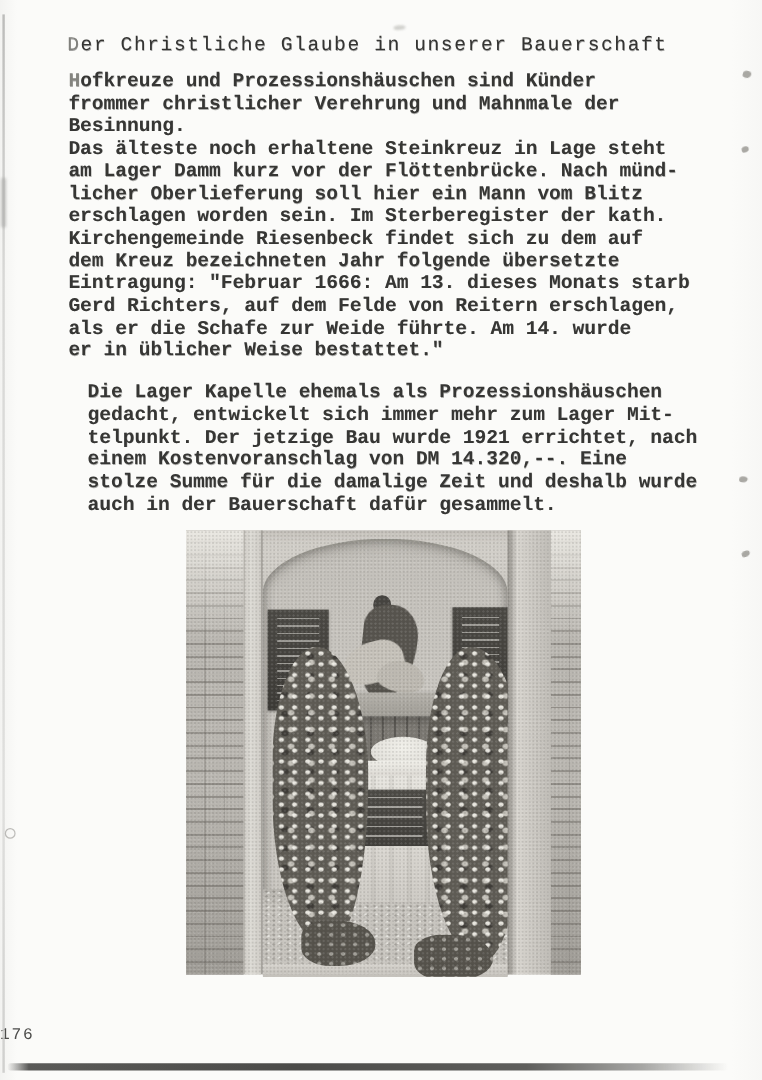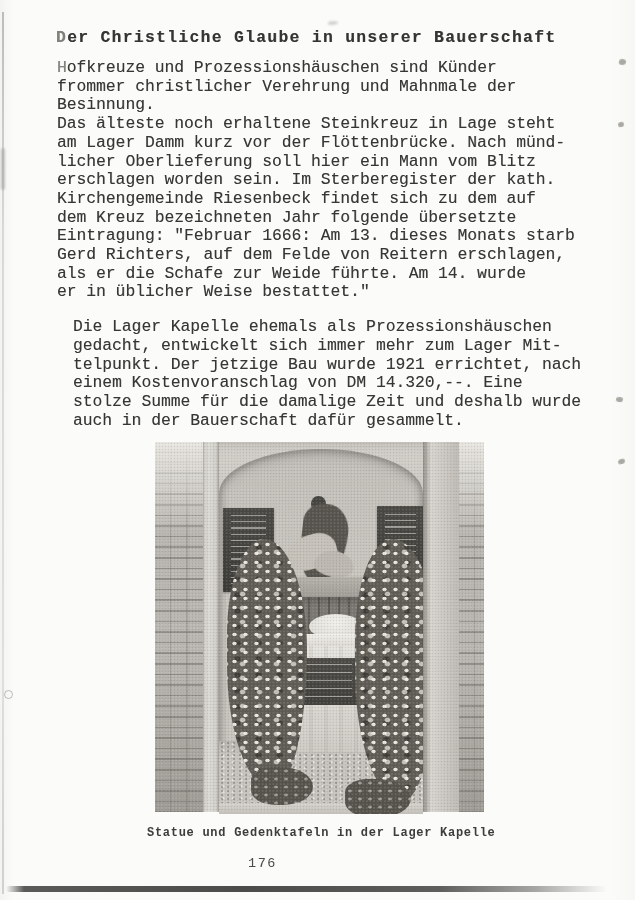--- a/index.html
+++ b/index.html
@@ -6,41 +6,41 @@
   body{
     width:635px;height:900px;position:relative;overflow:hidden;
     background:#fcfcfa;
     font-family:"Liberation Mono","DejaVu Sans Mono",monospace;
   }
   .page{position:absolute;inset:0;background:linear-gradient(90deg,#f3f3f1 0,#fbfbf9 14px,#fbfbf9 96%,#f7f7f5);}
 
   
   .title{
     position:absolute;left:56px;top:29px;margin:0;
-    font-size:16.3px;line-height:18.7px;font-weight:700;
+    font-size:16.3px;line-height:18.7px;font-weight:400;
     letter-spacing:1.35px;color:#343432;white-space:pre;
     text-shadow:0.35px 0.3px 0 rgba(52,52,50,.45);
   }
   .title::first-letter{color:#80807c;}
   .body-text{
     position:absolute;left:57px;top:59px;width:560px;
     font-size:16.3px;line-height:18.7px;color:#363634;
     text-shadow:0.3px 0.3px 0 rgba(54,54,52,.4);
   }
-  .body-text p{margin:0;white-space:pre-line;}
+  .body-text p{margin:0;white-space:pre-line;font-weight:bold;}
   .body-text p.para-3{margin-top:16px;margin-left:16px;}
   p.para-1::first-letter{color:#84847f;}
 
   .caption{
     position:absolute;left:147px;top:826px;
     font-size:12px;line-height:14px;font-weight:700;
     letter-spacing:0.72px;color:#3d3d3b;white-space:pre;
   }
   .page-number{
-    position:absolute;left:0;top:856px;width:525px;text-align:center;
+    position:absolute;left:0;top:856px;width:525px;
     font-size:13.5px;letter-spacing:1.5px;color:#4d4d4b;
   }
 
   
   .edge-line{position:absolute;left:2px;top:12px;width:2px;height:882px;
     background:linear-gradient(180deg,#b2b2b0,#d3d3d1 25%,#dbdbd9 75%,#c9c9c7);opacity:.85;}
   .edge-smudge{position:absolute;left:1px;top:148px;width:4px;height:42px;background:#a9a9a7;
     border-radius:2px;filter:blur(1.2px);opacity:.65;}
   .ring-mark{position:absolute;left:4px;top:690px;width:7px;height:7px;border:1.2px solid rgba(130,128,124,.5);
     border-radius:50%;background:transparent;}
@@ -204,21 +204,20 @@
       <div class="cloth"></div>
       <div class="cloth-corner left"></div>
       <div class="cloth-corner right"></div>
       <div class="altar-plaque"></div>
 
       <div class="flowers flowers-left"></div>
       <div class="flowers flowers-right"></div>
     </div>
   </figure>
 
-  <div class="caption">Statue und Gedenktafeln in der Lager Kapelle</div>
   <div class="page-number">176</div>
 
   <div class="edge-line"></div>
   <div class="edge-smudge"></div>
   <div class="ring-mark"></div>
   <div class="speck s1"></div>
   <div class="speck s2"></div>
   <div class="speck s3"></div>
   <div class="speck s4"></div>
   <div class="speck s5"></div>

